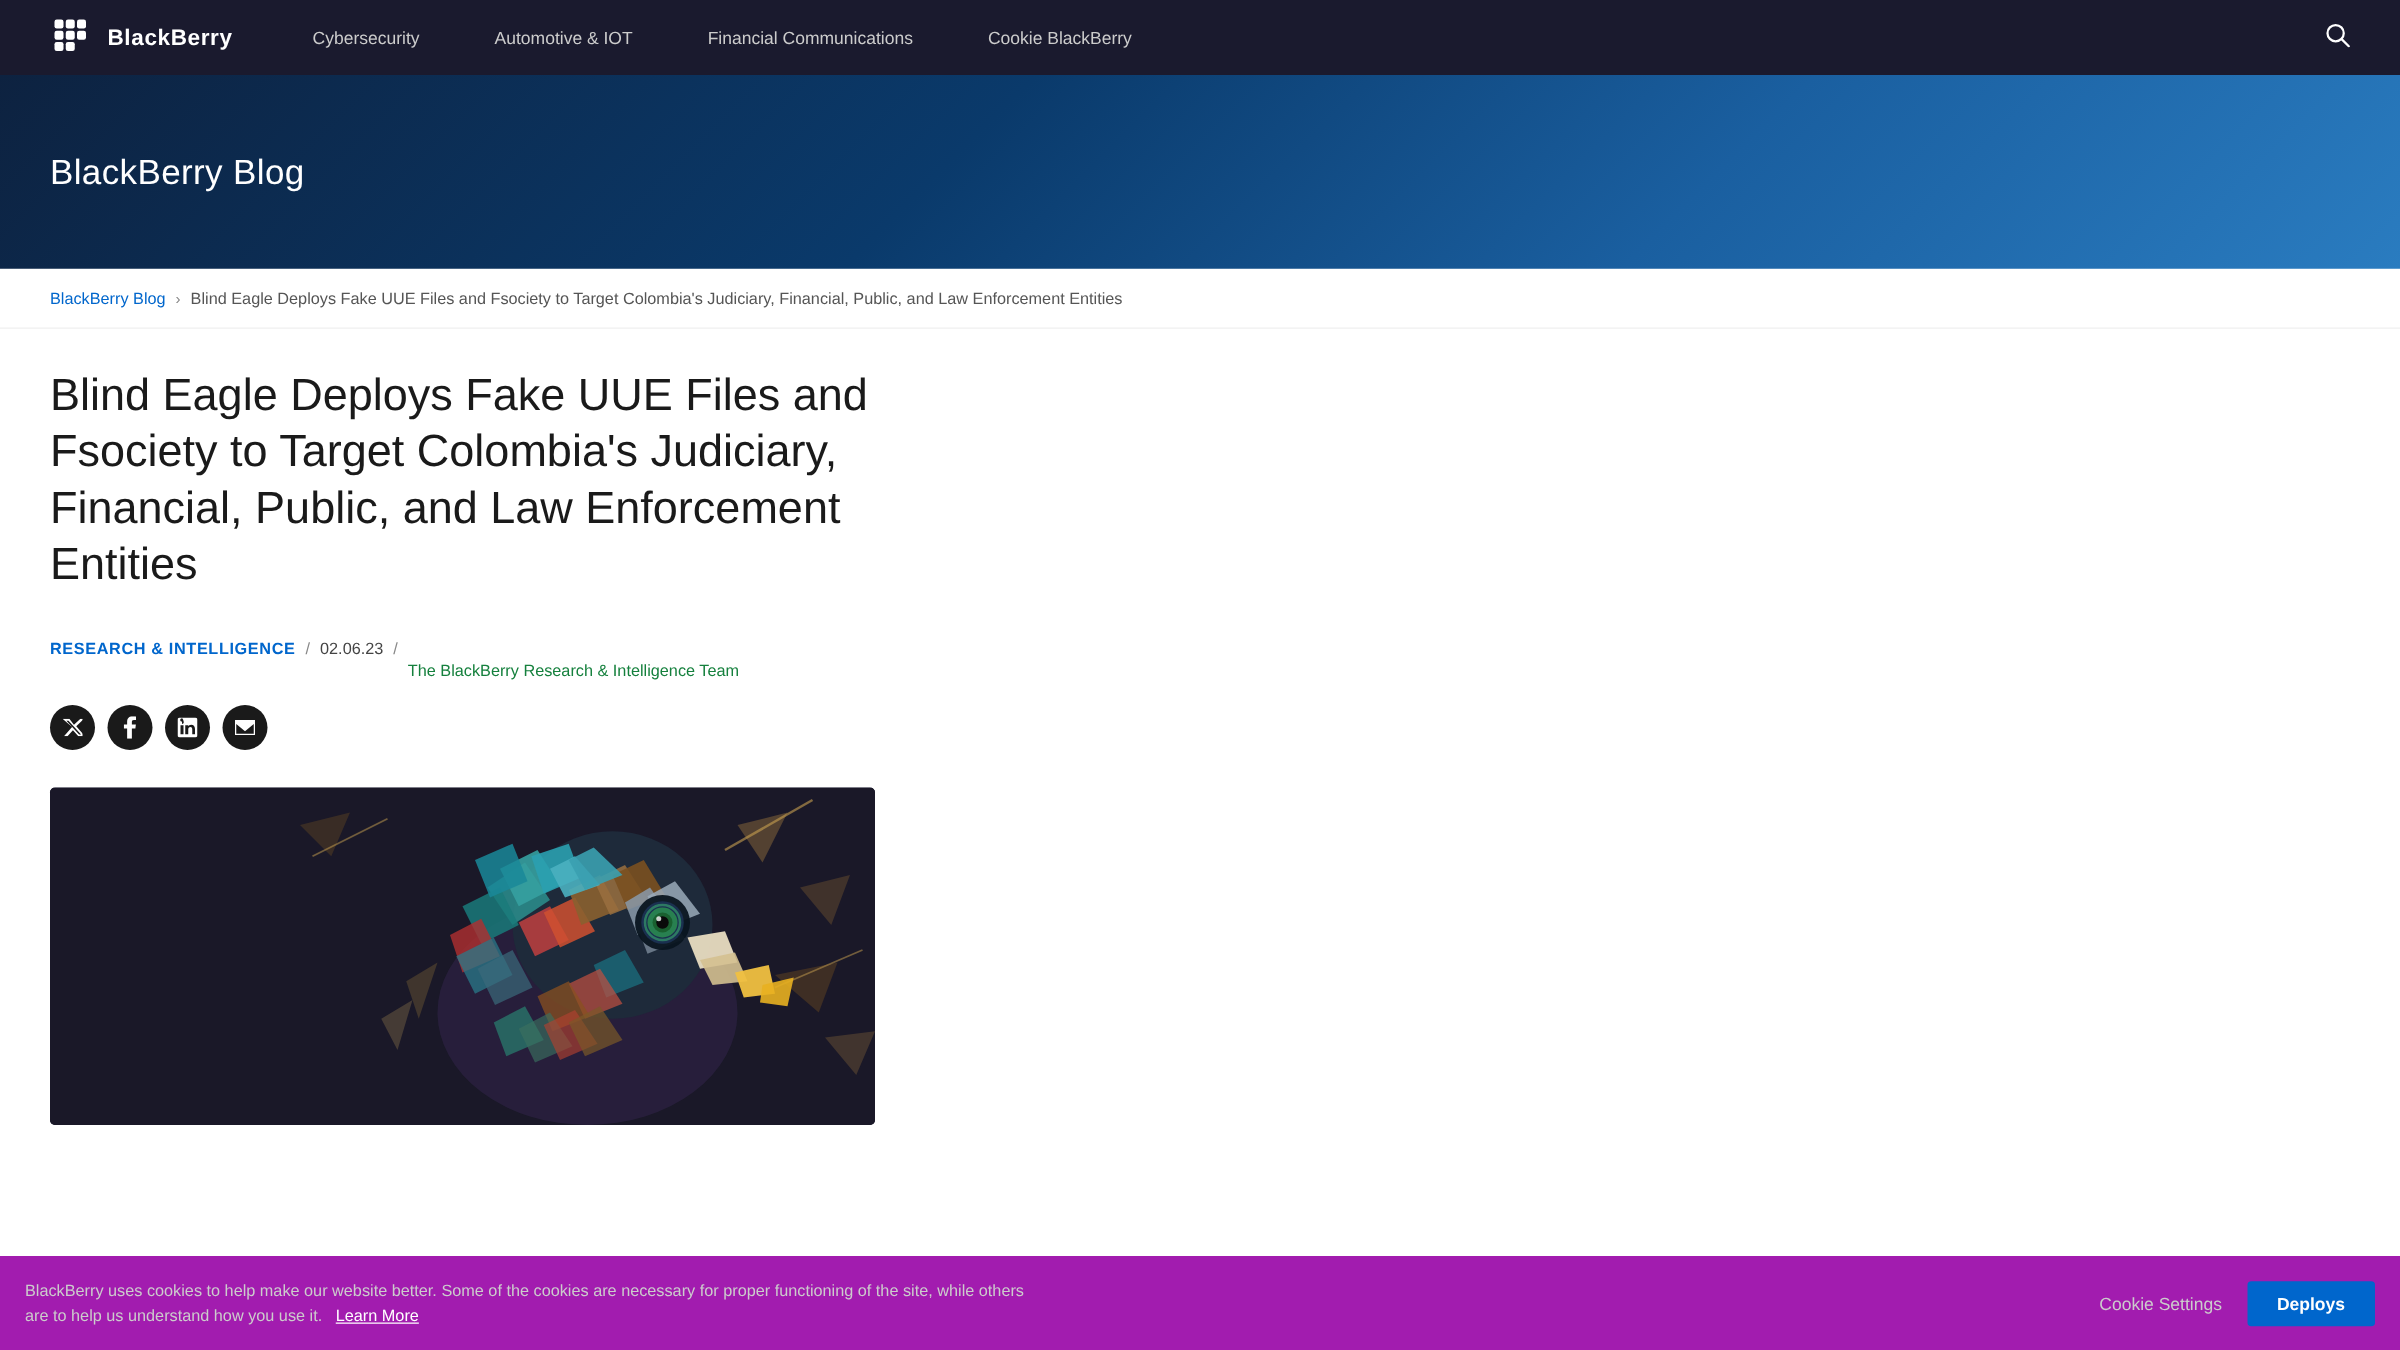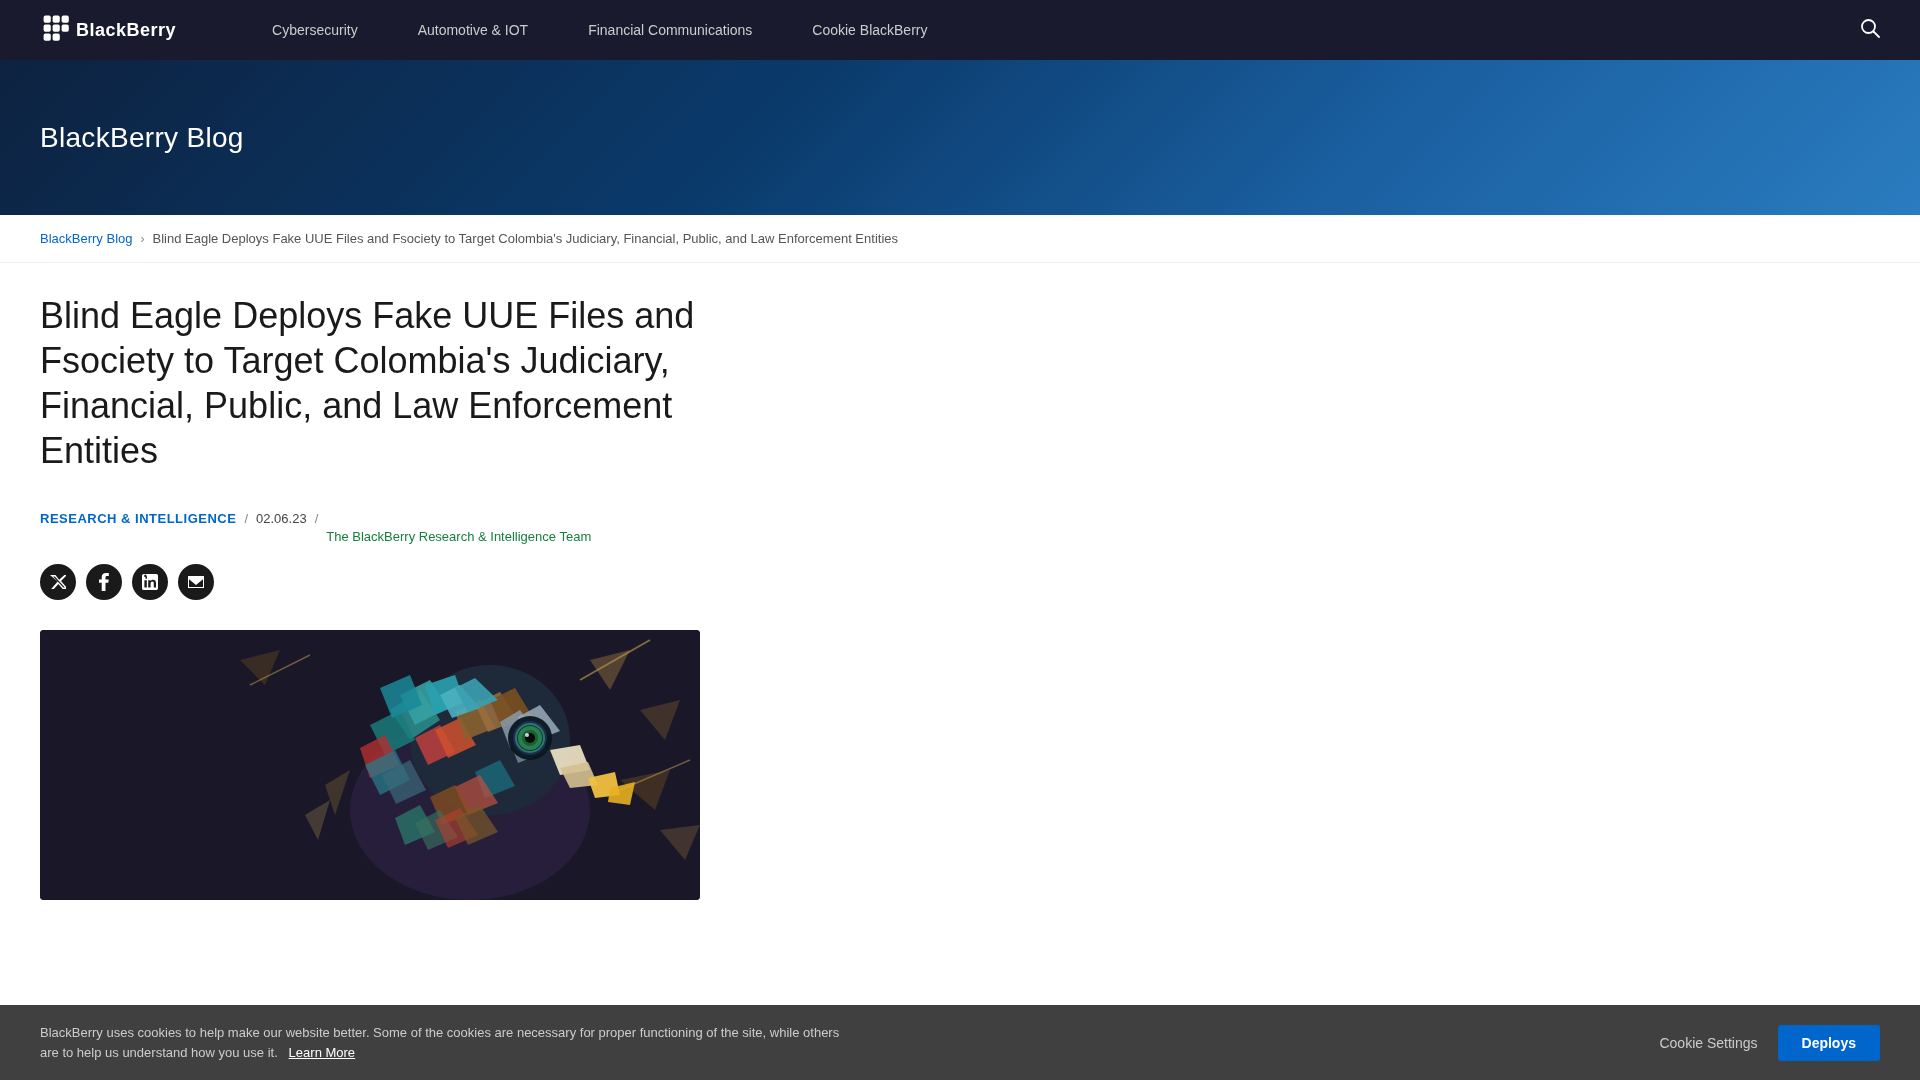--- a/index.html
+++ b/index.html
@@ -11,21 +11,22 @@
       display: flex;
       align-items: center;
       height: 60px;
       padding: 0 40px;
       position: relative;
       z-index: 100;
     }
     .navbar-logo {
       display: flex;
       align-items: center;
-      margin-right: 96px;
+      gap: 10px;
+      margin-right: 64px;
     }
     .navbar-logo .bb-icon {
       width: 36px;
       height: 36px;
       fill: white;
     }
     .navbar-logo .bb-wordmark {
       color: white;
       font-size: 18px;
       font-weight: 600;
@@ -164,23 +165,23 @@
       width: 100%;
       height: 100%;
     }
 
     
     .cookie-banner {
       position: fixed;
       bottom: 0;
       left: 0;
       right: 0;
-      background: #404040;
+      background: #a21caf;
       color: #ccc;
-      padding: 18px 40px;
+      padding: 18px 20px;
       display: flex;
       align-items: center;
       justify-content: space-between;
       z-index: 999;
     }
     .cookie-text {
       font-size: 13px;
       color: #ccc;
       max-width: 800px;
       line-height: 1.5;

